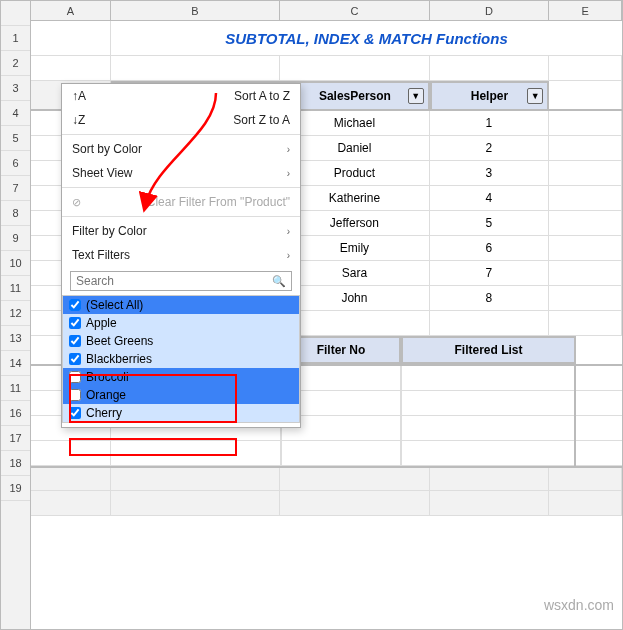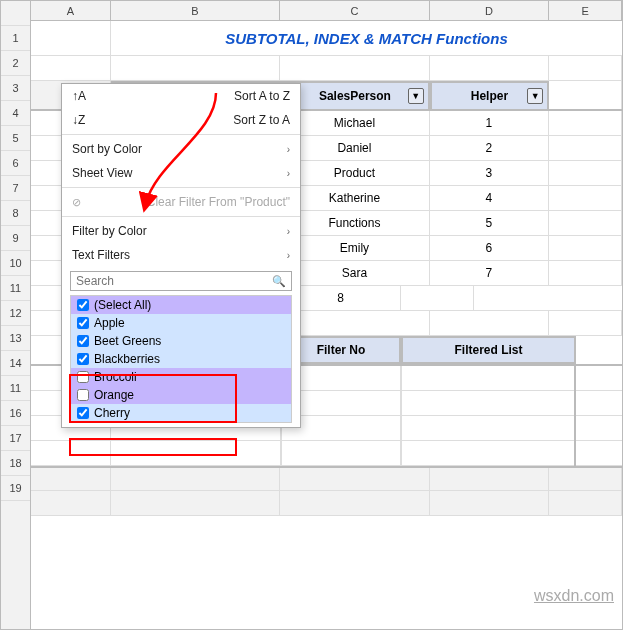--- a/index.html
+++ b/index.html
@@ -250,23 +250,23 @@
       width: 100%;
       background: transparent;
       color: #1d4ed8;
     }
     .dd-search-icon { color: #666; font-size: 11px; }
 
     
     .dd-checkbox-area {
       max-height: 130px;
       overflow-y: auto;
-      margin: 2px 8px 4px;
+      margin: 2px 0 4px;
       border: 1px solid #ccc;
-      background: #c4b5fd;
+      background: #3b82f6;
     }
     .dd-checkbox-item {
       display: flex;
       align-items: center;
       padding: 2px 6px;
       gap: 5px;
       cursor: pointer;
       font-size: 12px;
     }
     .dd-checkbox-item input[type=checkbox] {
@@ -310,25 +310,24 @@
       position: absolute;
       top: 82px;
       left: 125px;
       z-index: 300;
       pointer-events: none;
     }
 
     
     .watermark {
       position: absolute;
-      bottom: 24px;
+      bottom: 16px;
       right: 8px;
-      font-size: 16px;
+      font-size: 14px;
       color: #aaa;
-      text-decoration: underline;
     }
   </style>
 </head>
 <body>
 
 <div class="spreadsheet">
 
   <div class="col-headers">
     <div class="col-header col-a">A</div>
     <div class="col-header col-b">B</div>
@@ -416,41 +415,42 @@
     <div class="data-row">
       <div class="cell-a-spacer"></div>
       <div class="data-cell cell-b"></div>
       <div class="data-cell cell-c">Katherine</div>
       <div class="data-cell cell-d">4</div>
       <div class="data-cell cell-e"></div>
     </div>
     <div class="data-row">
       <div class="cell-a-spacer"></div>
       <div class="data-cell cell-b"></div>
-      <div class="data-cell cell-c">Functions</div>
+      <div class="data-cell cell-c">Jefferson</div>
       <div class="data-cell cell-d">5</div>
       <div class="data-cell cell-e"></div>
     </div>
     <div class="data-row">
       <div class="cell-a-spacer"></div>
       <div class="data-cell cell-b"></div>
       <div class="data-cell cell-c">Emily</div>
       <div class="data-cell cell-d">6</div>
       <div class="data-cell cell-e"></div>
     </div>
     <div class="data-row">
       <div class="cell-a-spacer"></div>
       <div class="data-cell cell-b"></div>
       <div class="data-cell cell-c">Sara</div>
       <div class="data-cell cell-d">7</div>
       <div class="data-cell cell-e"></div>
     </div>
     <div class="data-row">
       <div class="cell-a-spacer"></div>
       <div class="data-cell cell-b"></div>
+      <div class="data-cell cell-c">John</div>
       <div class="data-cell cell-d">8</div>
       <div class="data-cell cell-e"></div>
     </div>
 
     <div class="data-row">
       <div class="cell-a-spacer"></div>
       <div class="data-cell cell-b"></div>
       <div class="data-cell cell-c"></div>
       <div class="data-cell cell-d"></div>
       <div class="data-cell cell-e"></div>

